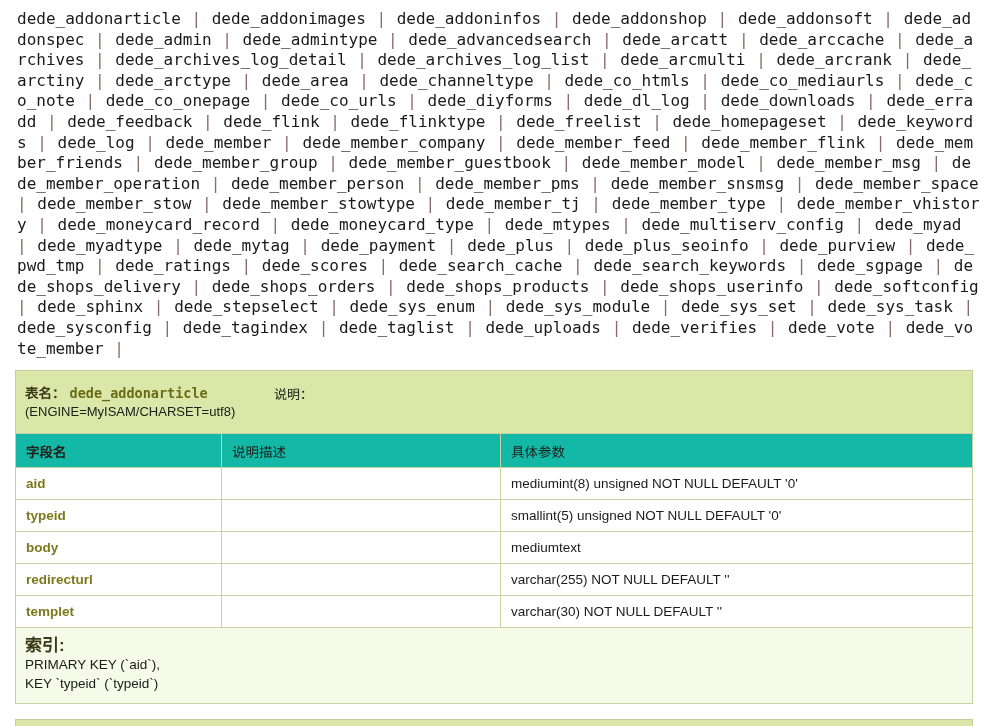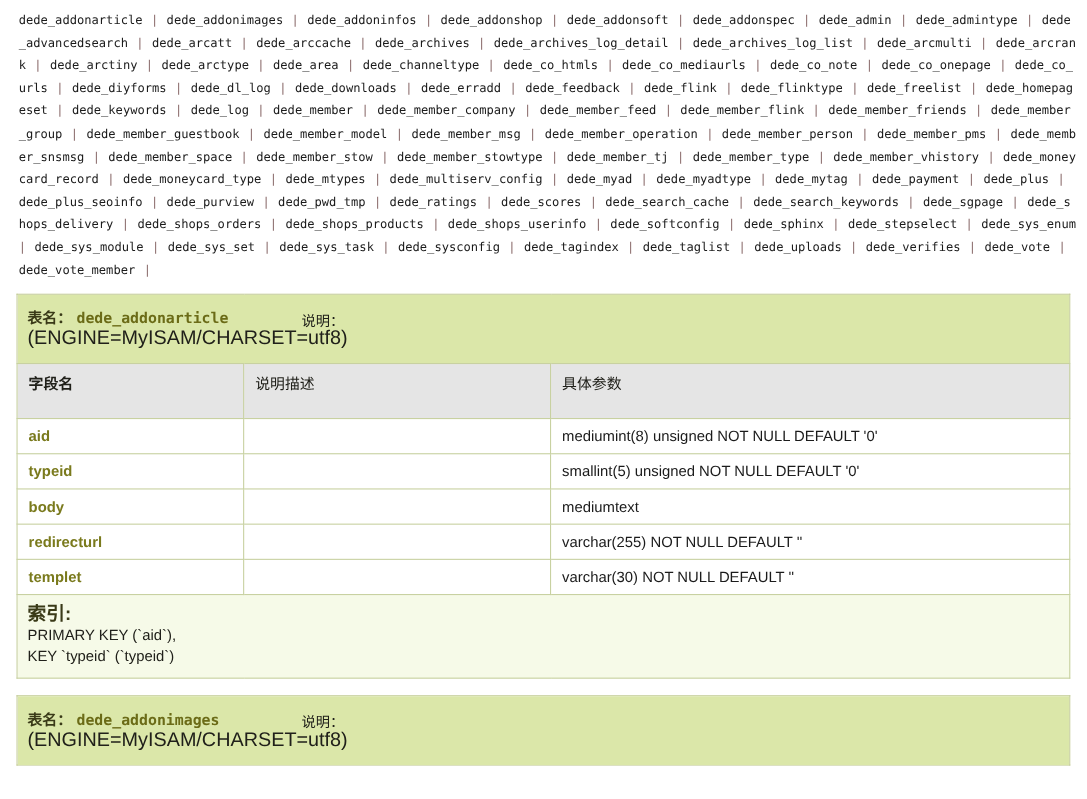--- a/index.html
+++ b/index.html
@@ -12,21 +12,21 @@
     width: 988px;
     height: 726px;
     overflow: hidden;
     font-family: "Liberation Sans", "DejaVu Sans", sans-serif;
     color: #000000;
   }
 
   
   .tablelist {
     font-family: "DejaVu Sans Mono", "Liberation Mono", monospace;
-    font-size: 11px;
+    font-size: 16px;
     line-height: 20.6px;
     color: #1a1a1a;
     padding: 9px 8px 0 17px;
     word-break: break-all;
     text-align: left;
   }
   .tablelist .tname {
     color: #1a1a1a;
     text-decoration: none;
   }
@@ -70,40 +70,40 @@
     display: block;
   }
   .tbl-title .tn {
     color: #6b6b17;
     font-family: "DejaVu Sans Mono", "Liberation Mono", monospace;
     font-weight: bold;
     font-size: 13.5px;
     padding-left: 4px;
   }
   .tbl-engine {
-    font-size: 18px;
+    font-size: 13px;
     color: #20201a;
     line-height: 17px;
     display: block;
   }
   .hdr-note {
     position: absolute;
     left: 258px;
     top: 13px;
     font-size: 13px;
     color: #20201a;
   }
 
   
   .schema thead td {
-    background: #e5e5e5;
+    background: #14b8a6;
     font-size: 13.5px;
     color: #20201a;
     height: 33px;
-    padding: 0 0 16px 10px;
+    padding: 0 0 0 10px;
   }
 
   
   .schema tbody td {
     background: #ffffff;
     height: 31px;
     padding: 0 0 0 10px;
     font-size: 13.5px;
   }
   .c-field {

